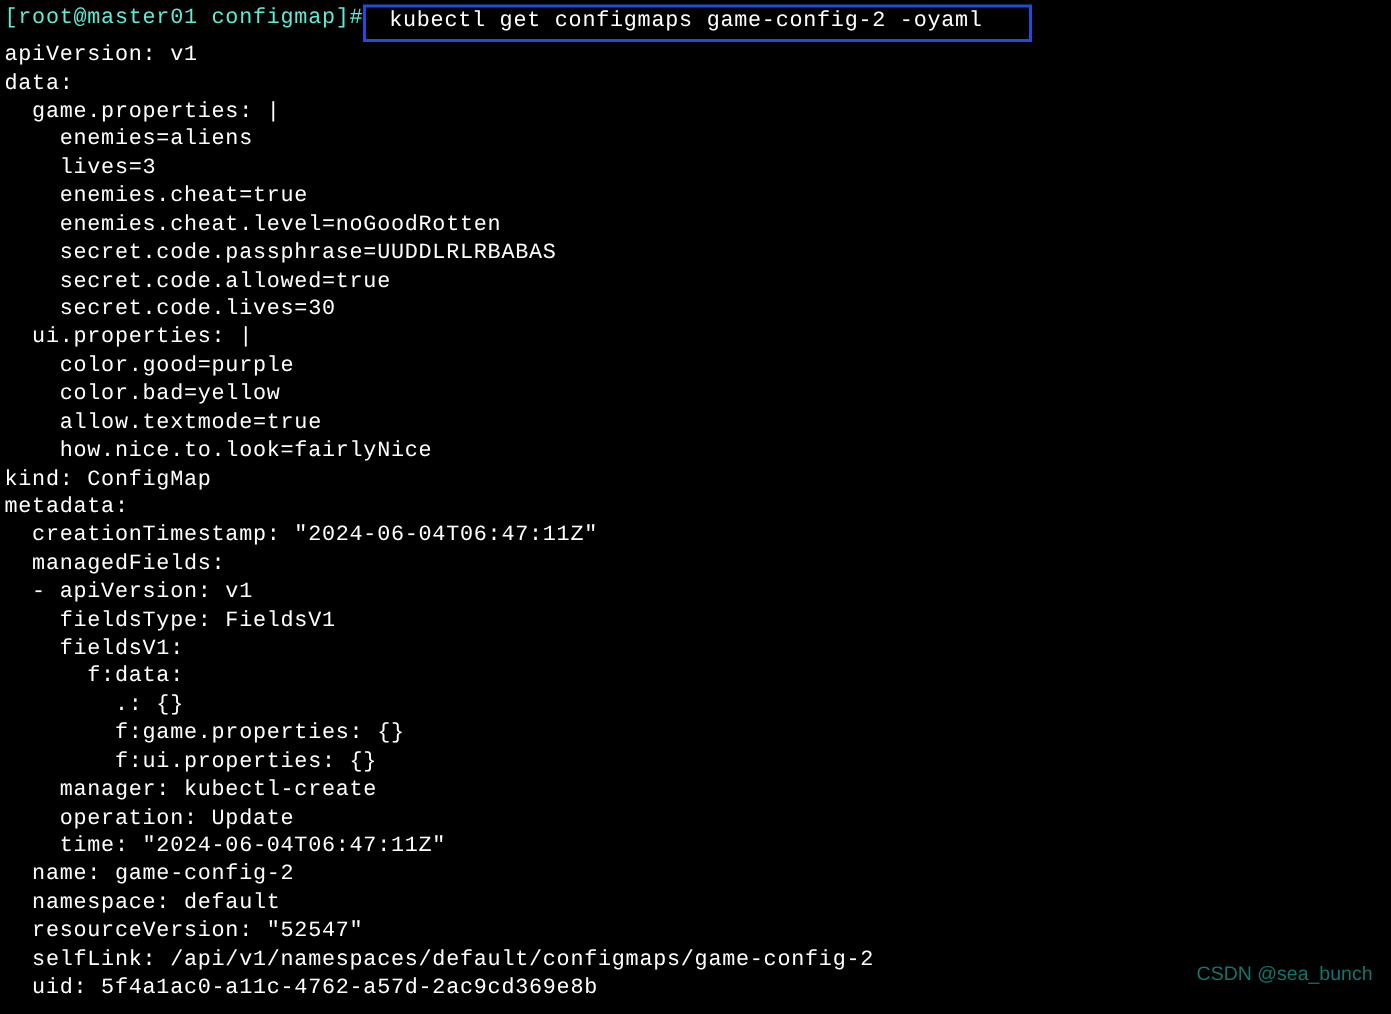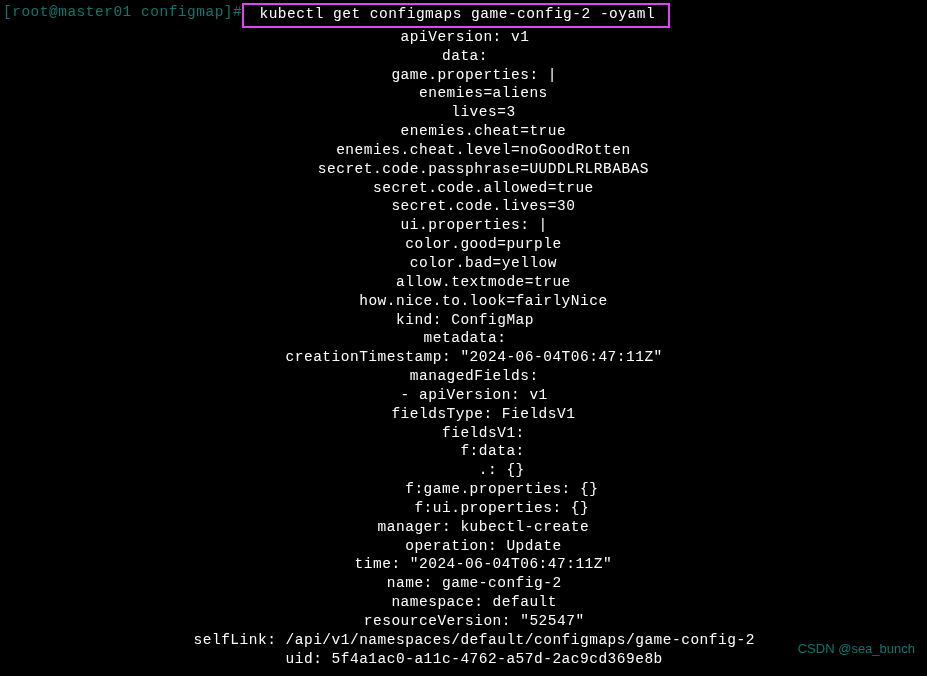--- a/index.html
+++ b/index.html
@@ -17,32 +17,31 @@
       height: 676px;
       overflow: hidden;
       padding: 3px 0 0 3px;
       position: relative;
       letter-spacing: 0.5px;
     }
     .terminal-line {
       white-space: pre;
     }
     .prompt {
-      color: #0f766e;
+      color: #5eead4;
     }
     .highlight-box {
-      border: 2px solid #d946ef;
+      border: 2px solid #1d4ed8;
       display: inline-block;
-      padding: 0 4px 2px 6px;
+      padding: 0 22px 2px 6px;
       vertical-align: top;
     }
     .output {
       white-space: pre;
       color: #fff;
-      text-align: center;
     }
     .watermark {
       position: absolute;
       bottom: 18px;
       right: 12px;
       color: #0f766e;
       font-size: 13px;
       font-family: Arial, sans-serif;
       letter-spacing: 0;
     }

